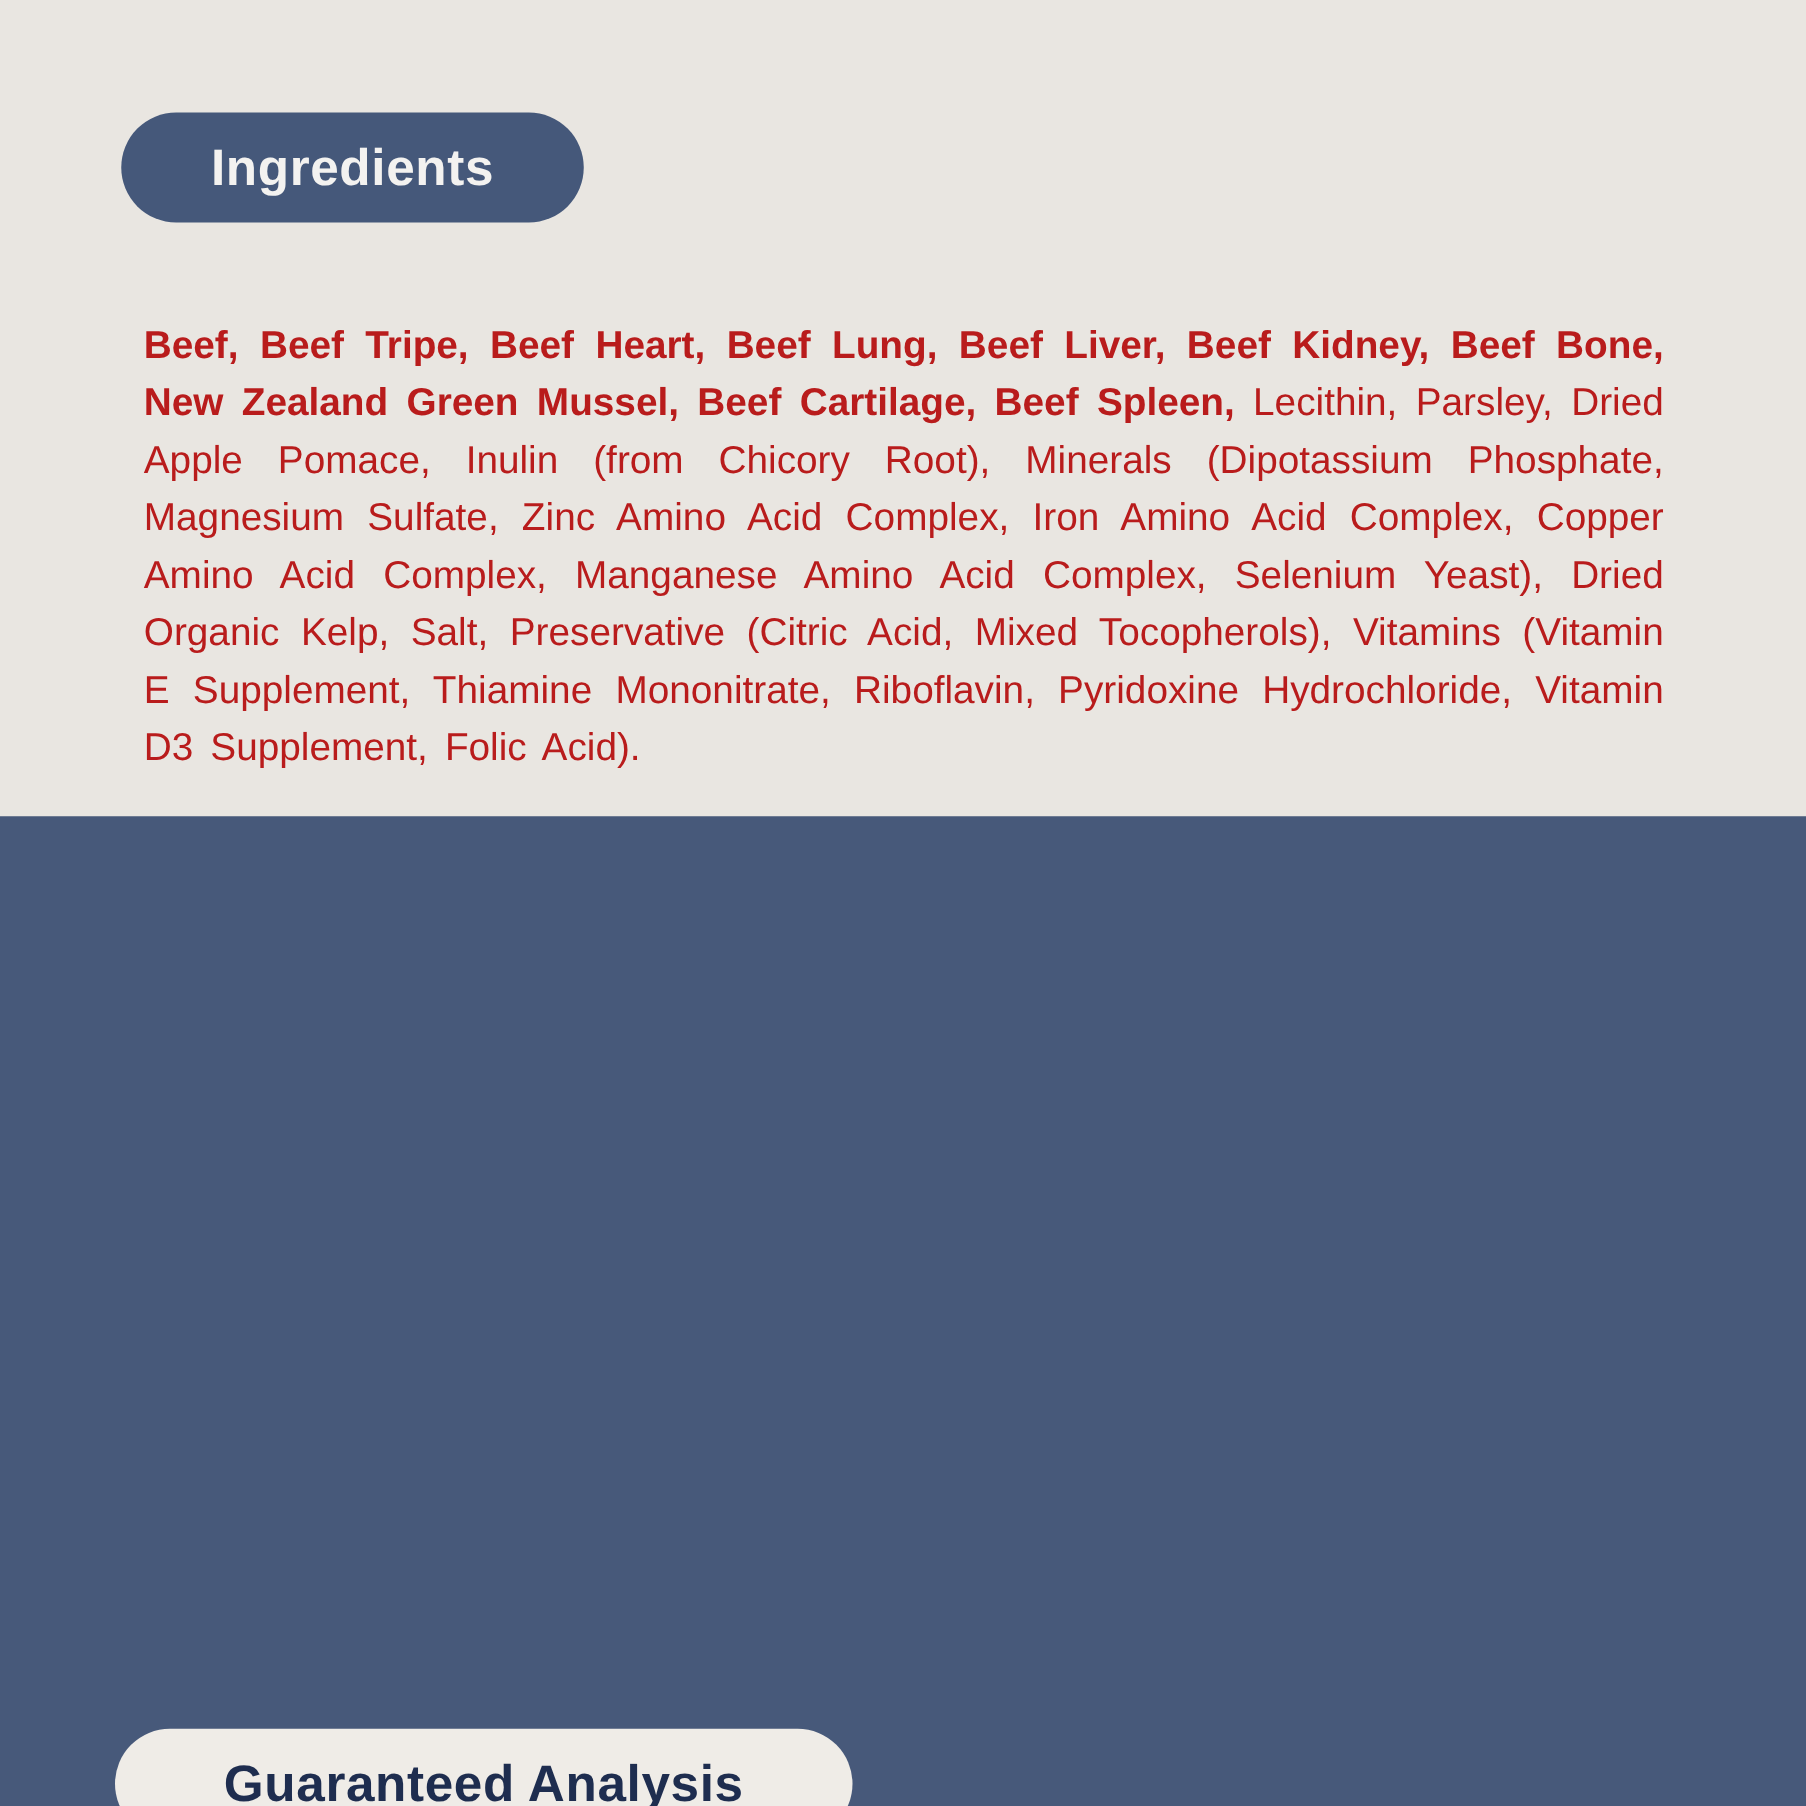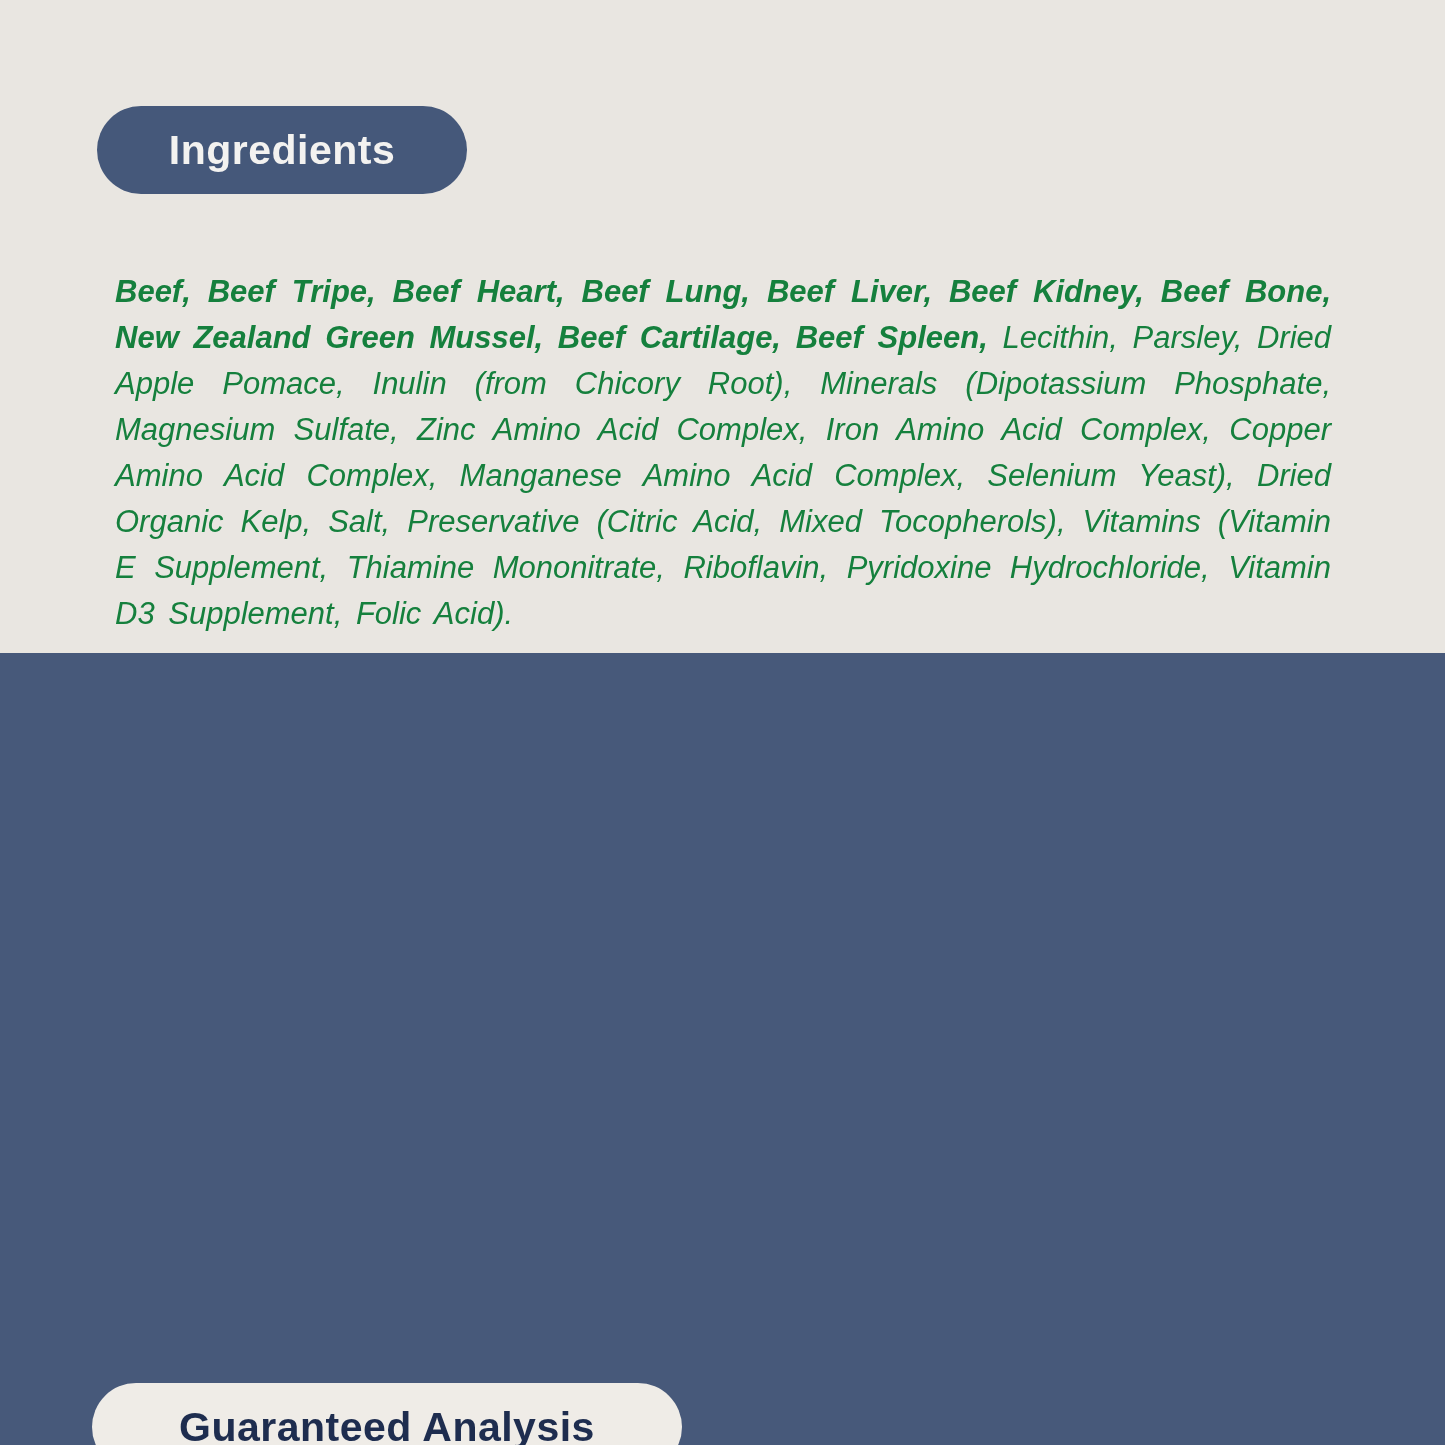--- a/index.html
+++ b/index.html
@@ -1,30 +1,30 @@
 <!DOCTYPE html>
 <html><head>
 <meta charset="utf-8">
 <style>
   html,body{margin:0;padding:0;background:#e9e6e1;}
   .page{
     position:relative;width:1445px;height:1445px;overflow:hidden;
     font-family:"Liberation Sans",sans-serif;
   }
   
-  .top-section{position:absolute;left:0;top:16px;width:1445px;height:653px;background:#e9e6e1;}
+  .top-section{position:absolute;left:0;top:0;width:1445px;height:653px;background:#e9e6e1;}
   .pill{
     position:absolute;display:flex;align-items:center;justify-content:center;
     height:88px;border-radius:44px;font-weight:bold;font-size:41px;letter-spacing:.5px;
   }
   .ingredients-pill{left:97px;top:90px;width:370px;background:#45587a;color:#f3f2f0;}
   .ga-pill{left:92px;top:730px;width:590px;background:#efece7;color:#1e2d4f;}
   .ingredients-text{
     position:absolute;left:115px;top:222px;width:1216px;
-    color:#15803d;font-size:31px;line-height:46px;text-align:justify;word-spacing:5px;font-style:italic;
+    color:#b91c1c;font-size:31px;line-height:46px;text-align:justify;word-spacing:5px;
   }
   .ingredients-text b{font-weight:bold;}
   
   .bottom-section{position:absolute;left:0;top:653px;width:1445px;height:900px;background:#47597a;}
   .flourish{position:absolute;left:700px;top:780px;width:745px;height:520px;pointer-events:none;}
   .flourish path{fill:#3e5170;}
 </style>
 </head>
 <body>
 

